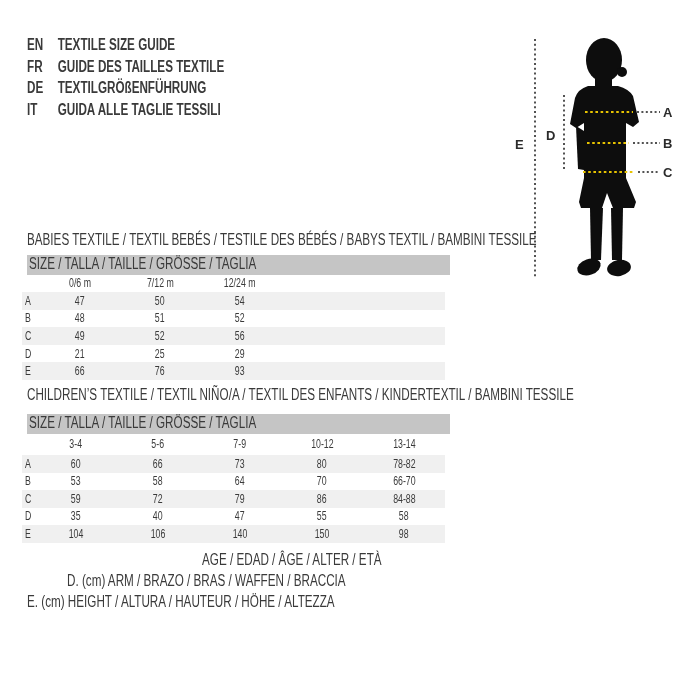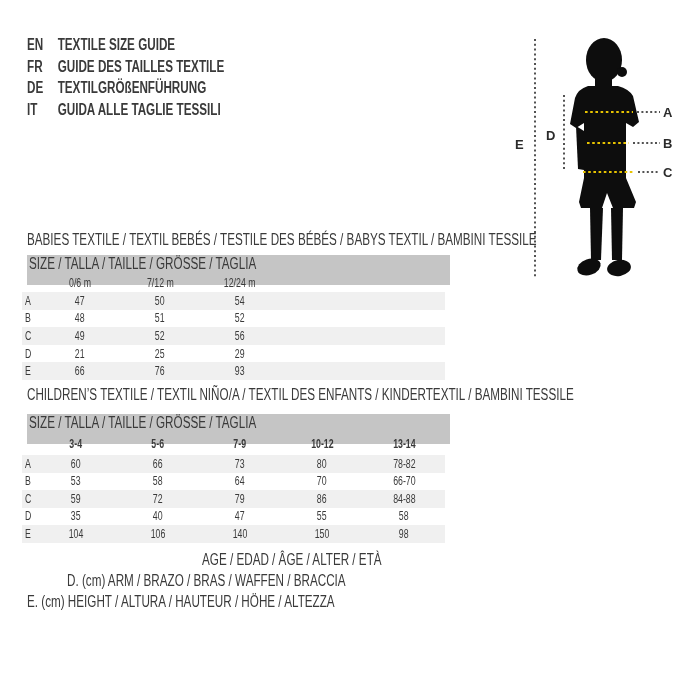--- a/index.html
+++ b/index.html
@@ -13,31 +13,31 @@
   .cxl{display:inline-block;transform:scaleX(.73);transform-origin:0 50%;white-space:nowrap;}
 
   .lang{left:27px;top:34px;font-size:16px;font-weight:bold;}
   .lang-row{height:21.6px;line-height:21.6px;white-space:nowrap;}
   .lang-row .code{display:inline-block;width:42px;}
 
   .section-title{left:27px;font-size:16px;line-height:16px;white-space:nowrap;}
   #babies-title{top:232px;}
   #children-title{top:387px;}
 
-  .size-bar{left:27px;width:423px;height:30px;background:#c5c5c5;
+  .size-bar{left:27px;width:423px;height:20px;background:#c5c5c5;
     font-size:16px;line-height:18px;box-sizing:border-box;padding-left:2px;}
   #babies-bar{top:255px;}
   #children-bar{top:414px;}
 
   table{border-collapse:collapse;table-layout:fixed;position:absolute;left:22px;font-size:12px;}
   #babies-table{top:273px;width:423px;}
   #children-table{top:432px;width:423px;}
   th,td{padding:0;font-weight:400;text-align:center;vertical-align:middle;}
   #babies-table thead th{height:19px;}
-  #children-table thead th{height:23px;font-weight:bold;}
+  #children-table thead th{height:23px;}
   #babies-table tbody td{height:17.6px;}
   #children-table tbody td{height:17.5px;}
   tbody tr:nth-child(odd){background:#f0f0f0;}
   td.lbl{text-align:left;}
   td.lbl .cxl{margin-left:3px;}
 
   .legend{left:27px;top:549px;font-size:16px;line-height:21.1px;text-align:right;}
   .legend-line{white-space:nowrap;}
 
   svg text{font-family:"Liberation Sans", sans-serif;font-size:13px;font-weight:700;fill:#2b2b2b;}

